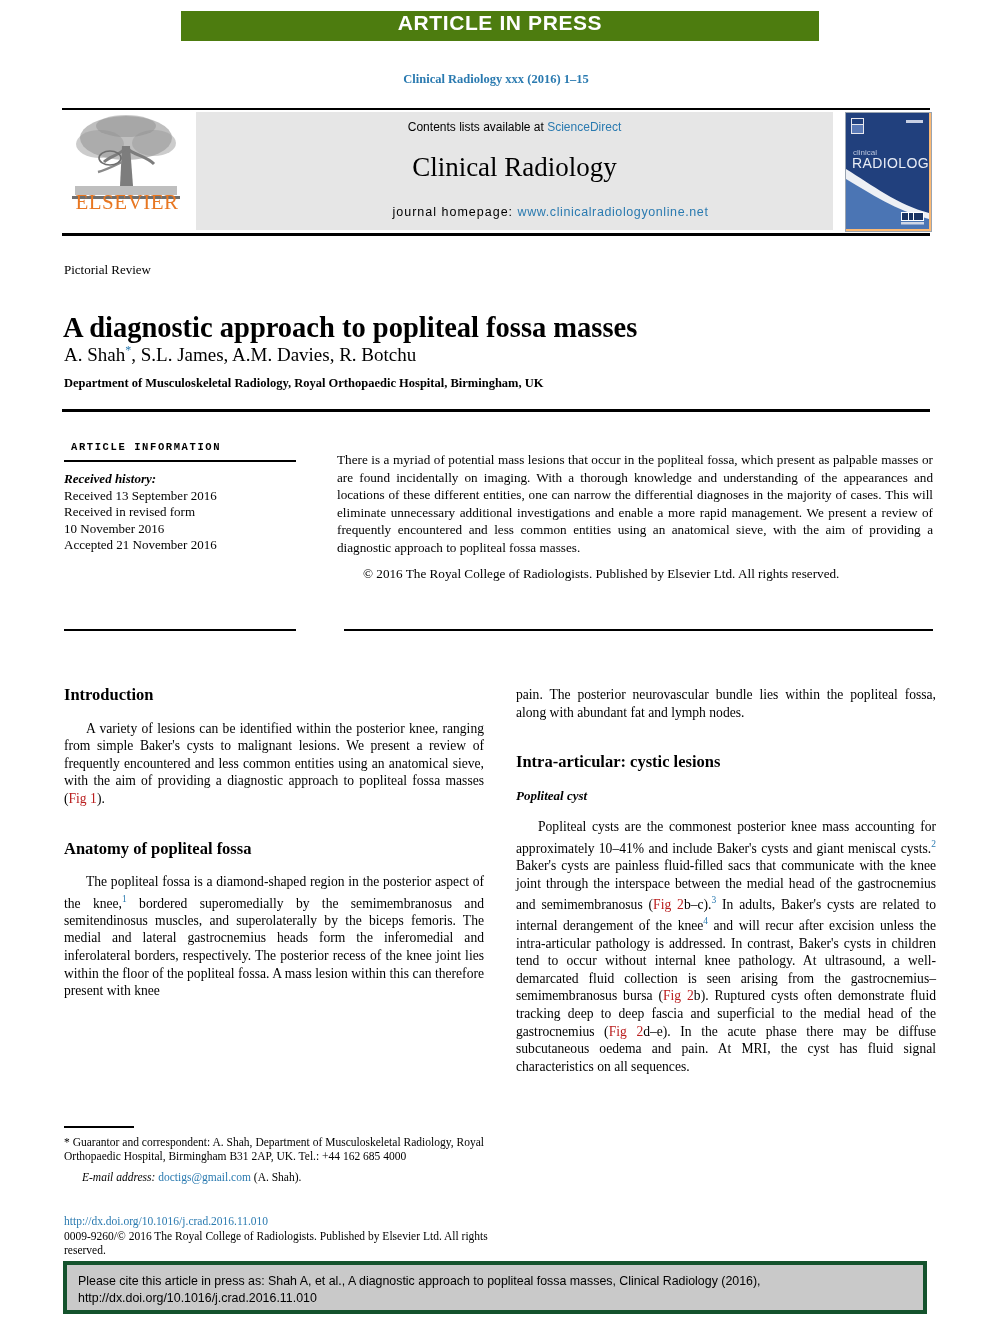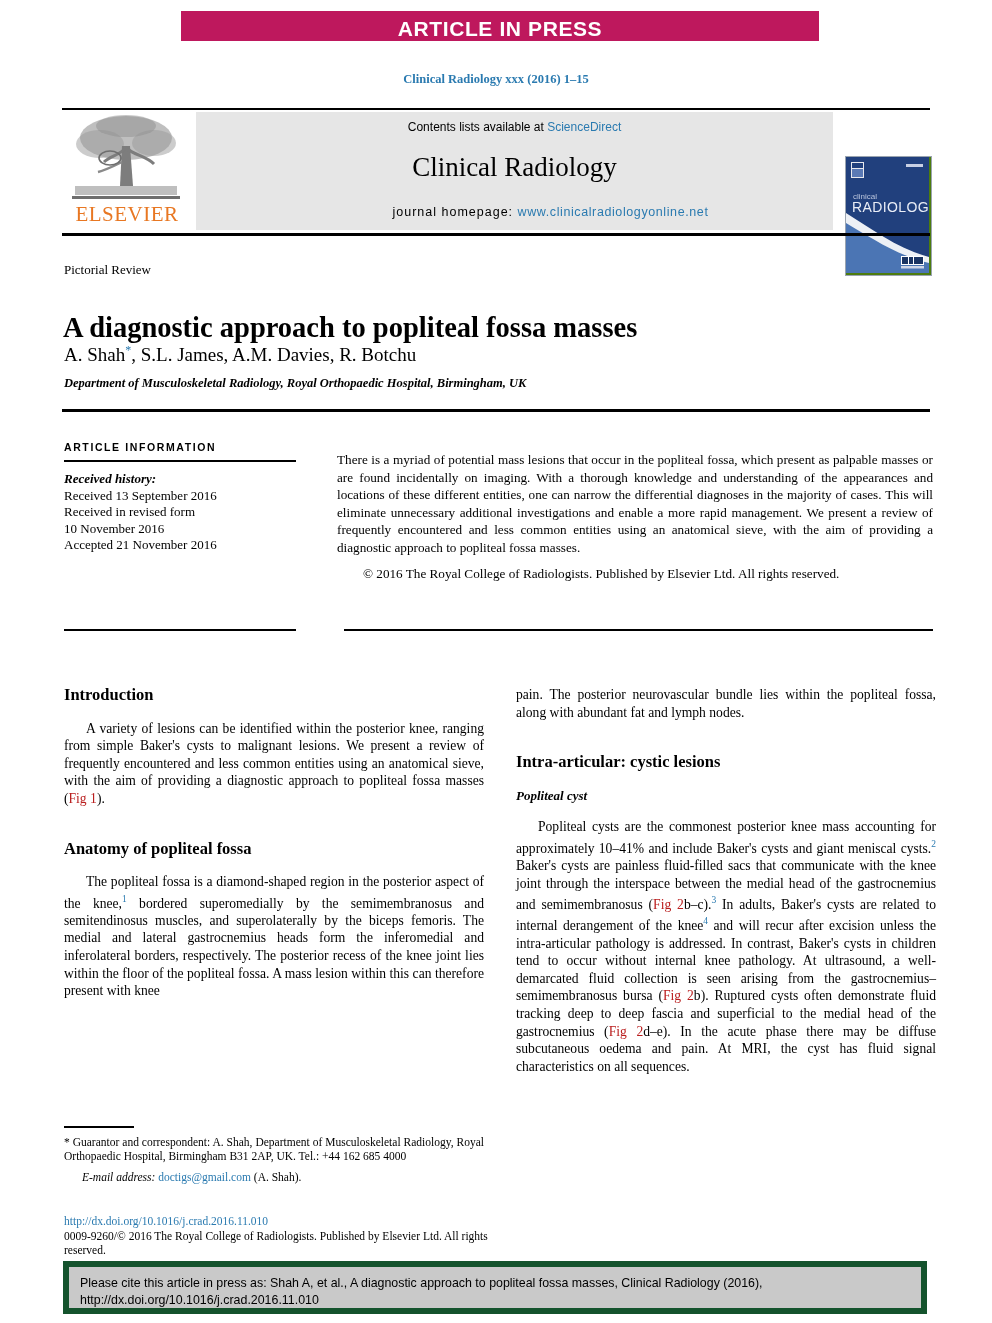--- a/index.html
+++ b/index.html
@@ -22,23 +22,23 @@
     position: relative;
   }
 
   
   .aip-banner {
     position: absolute;
     left: 181px;
     top: 11px;
     width: 638px;
     height: 30px;
-    background: #be185d;
+    background: #4d7c0f;
     display: flex;
-    align-items: flex-end;
+    align-items: flex-start;
     justify-content: center;
   }
   .aip-banner span {
     font-family: "Liberation Sans", sans-serif;
     font-weight: bold;
     font-size: 21px;
     letter-spacing: 0.6px;
     color: #ffffff;
   }
 
@@ -82,21 +82,21 @@
     width: 126px;
     height: 118px;
   }
   .elsevier-logo .tree {
     position: absolute;
     left: 6px; top: 0;
     width: 112px; height: 92px;
   }
   .elsevier-logo .wordmark {
     position: absolute;
-    left: 0; top: 90px;
+    left: 0; top: 78px;
     width: 126px;
     text-align: center;
     font-family: "Liberation Serif", serif;
     font-size: 21px;
     letter-spacing: 0.5px;
     color: #e87722;
   }
   .contents-box {
     position: absolute;
     left: 134px;
@@ -135,24 +135,23 @@
     color: #000;
     margin-left: 36px;
   }
   .homepage-line a { color: #2a7ab0; text-decoration: none; letter-spacing: 0.6px; }
   .cover-thumb {
     position: absolute;
     left: 783px;
     top: 4px;
     width: 85px;
     height: 118px;
-    background: #4d7c0f;
+    background: #fdba74;
     border: 1px solid #9aa4b0;
     overflow: hidden;
-    margin-top: 44px;
   }
 
   
   .sec-type {
     position: absolute;
     left: 64px; top: 262px;
     font-family: "Liberation Serif", serif;
     font-size: 13px;
   }
   .art-title {
@@ -169,42 +168,42 @@
     width: 870px;
     font-family: "Liberation Serif", serif;
     font-size: 19px;
   }
   .authors sup { color: #2a7ab0; font-size: 12px; vertical-align: super; }
   .affil {
     position: absolute;
     left: 64px; top: 376px;
     width: 870px;
     font-family: "Liberation Serif", serif;
-    font-style: italic;
     font-weight: bold;
     font-size: 12.5px;
   }
   .rule-wide {
     position: absolute;
     left: 62px; top: 409px;
     width: 868px; height: 3px;
     background: #000;
   }
 
   
   .info-col {
     position: absolute;
     left: 64px; top: 441px;
     width: 238px;
   }
   .info-head {
-    font-family: Liberation Sans, sans-serif;
+    font-family: Liberation Mono, monospace;
     font-weight: bold;
     font-size: 10.5px;
     letter-spacing: 1.6px;
+    margin-left: 7px;
   }
   .info-rule {
     margin-top: 7px;
     width: 232px;
     height: 2px;
     background: #000;
   }
   .info-body {
     margin-top: 9px;
     font-family: "Liberation Serif", serif;
@@ -318,21 +317,21 @@
   .doi-block .doi-link { color: #2a7ab0; }
   .doi-block .issn { }
 
   
   .cite-box {
     position: absolute;
     left: 63px;
     top: 1261px;
     width: 864px;
     height: 53px;
-    border: 6px solid #14532d;
+    border: 4px solid #14532d;
     background: #c9c9c9;
     box-sizing: border-box;
   }
   .cite-box .cite-text {
     padding: 8px 11px 0 11px;
     font-family: "Liberation Sans", sans-serif;
     font-size: 12.4px;
     line-height: 17px;
     color: #000;
   }

